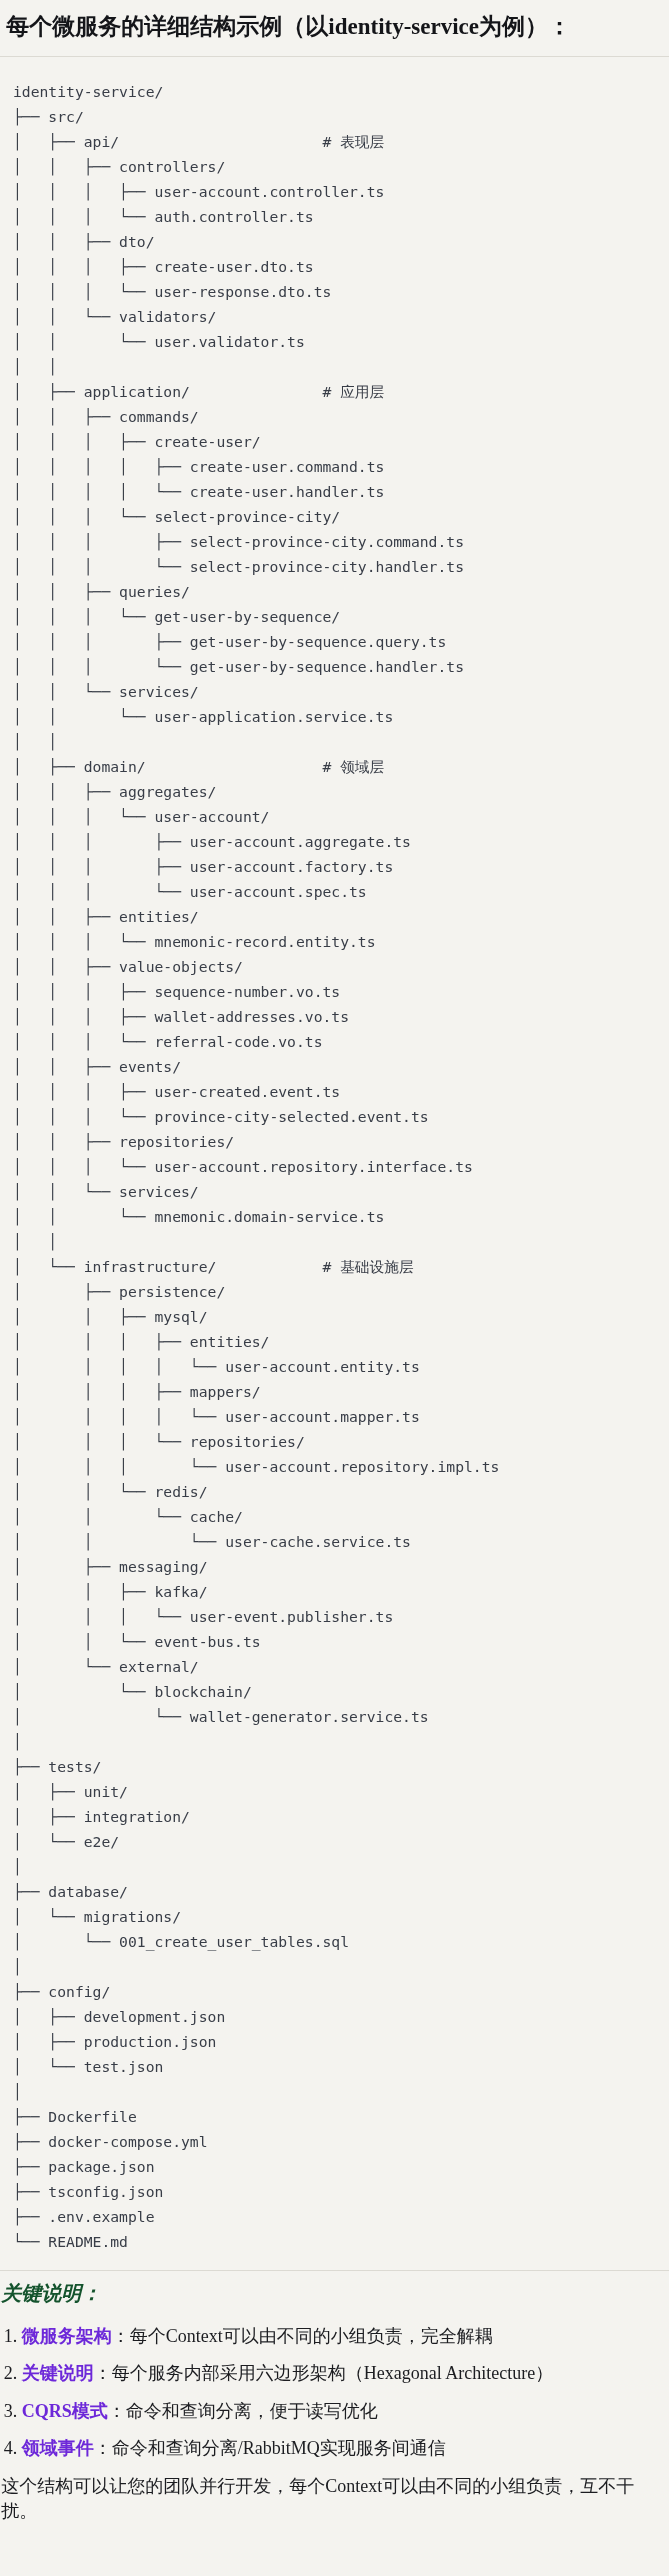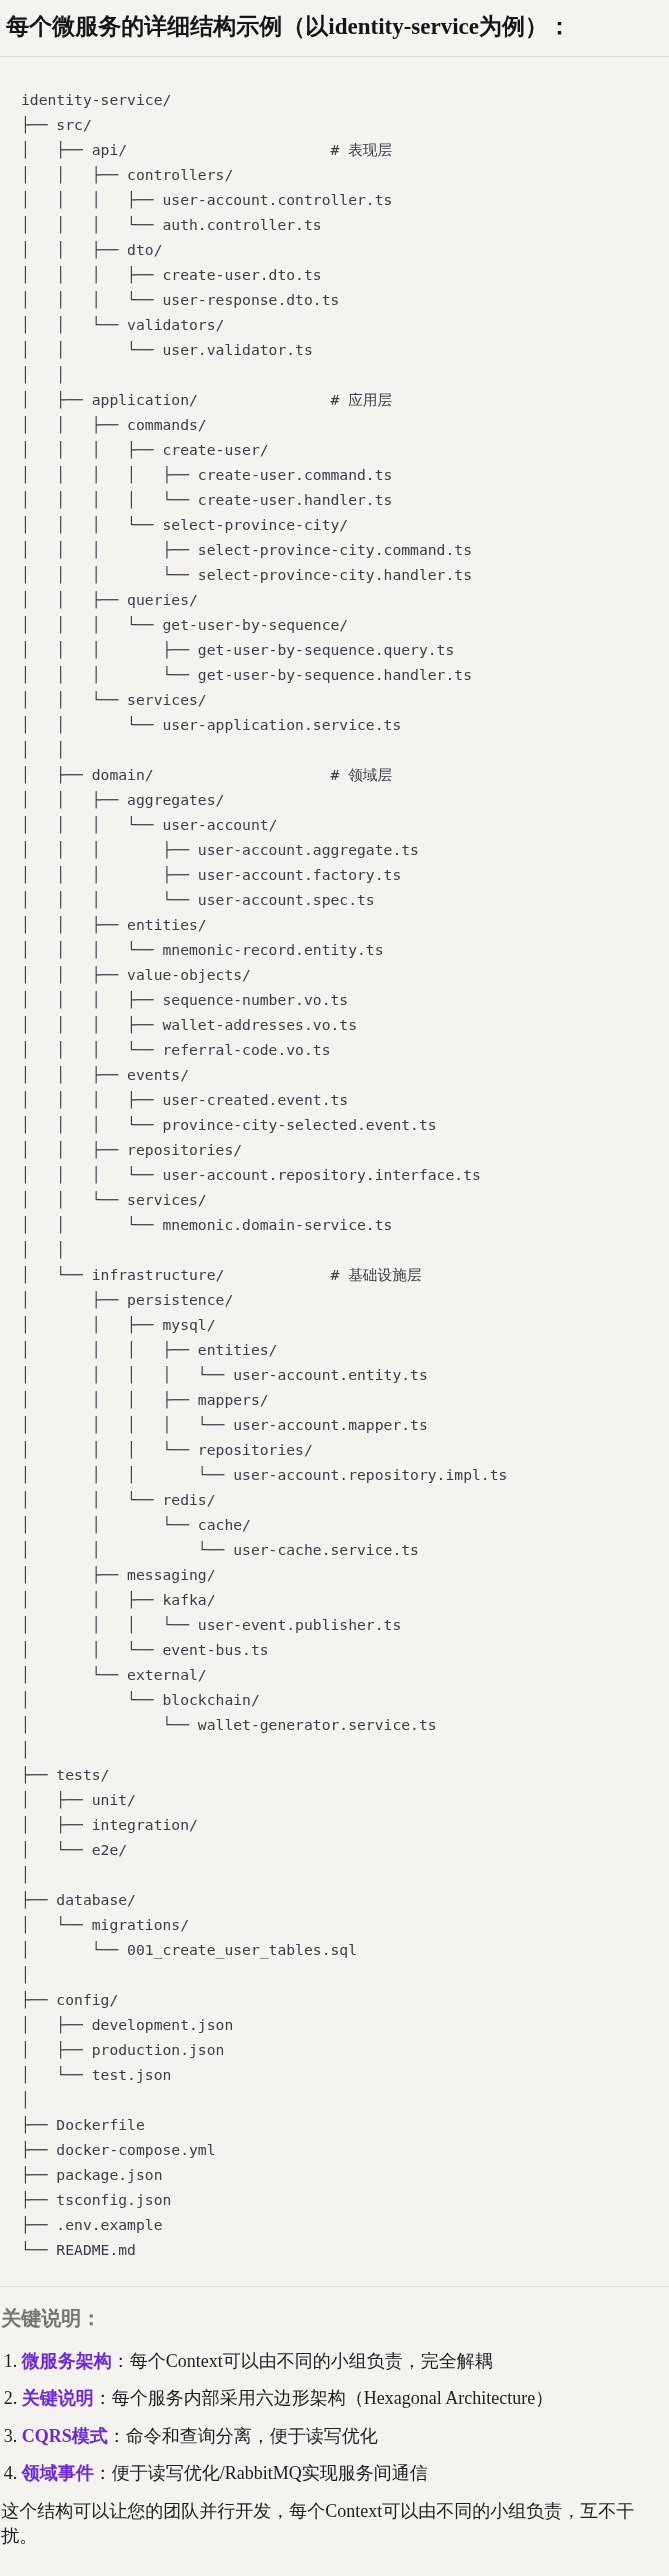--- a/index.html
+++ b/index.html
@@ -21,35 +21,36 @@
     color: #141519;
   }
 
   .code-block {
     border-top: 0.6px solid #dcdad3;
     border-bottom: 0.6px solid #dcdad3;
     padding: 13.8px 5px 8.1px 5px;
     background: #f4f3ef;
   }
   pre.tree {
-    margin: 16px;
+    margin: 8px;
     font-family: "DejaVu Sans Mono", "Liberation Mono", monospace;
     font-size: 14.7px;
     line-height: 25px;
     color: #383d47;
     white-space: pre;
   }
 
   .notes { padding: 0 5px 21px 1.3px; }
   h2.notes-heading {
     font-size: 20px;
     line-height: 1.4;
     font-weight: 700;
-    margin: 17px 0 17px 0;
-    color: #737373;
+    margin: 8px 0 17px 0;
+    color: #14532d;
+    font-style: italic;
   }
   .note-item {
     font-size: 18px;
     line-height: 25px;
     margin: 0 0 12.5px 2.5px;
     color: #1c1d21;
   }
   .note-item .note-label { font-weight: 700; color: #6d28d9; }
   p.notes-footer {
     font-size: 18px;
@@ -165,21 +166,21 @@
 
     <div class="note-item">
       <span class="note-num">2. </span><span class="note-label">关键说明</span><span class="note-text">：每个服务内部采用六边形架构（Hexagonal Architecture）</span>
     </div>
 
     <div class="note-item">
       <span class="note-num">3. </span><span class="note-label">CQRS模式</span><span class="note-text">：命令和查询分离，便于读写优化</span>
     </div>
 
     <div class="note-item">
-      <span class="note-num">4. </span><span class="note-label">领域事件</span><span class="note-text">：便于读写优化/RabbitMQ实现服务间通信</span>
+      <span class="note-num">4. </span><span class="note-label">领域事件</span><span class="note-text">：命令和查询分离/RabbitMQ实现服务间通信</span>
     </div>
 
 
 
     <p class="notes-footer">这个结构可以让您的团队并行开发，每个Context可以由不同的小组负责，互不干扰。</p>
 
   </section>
 
 </div>
 

